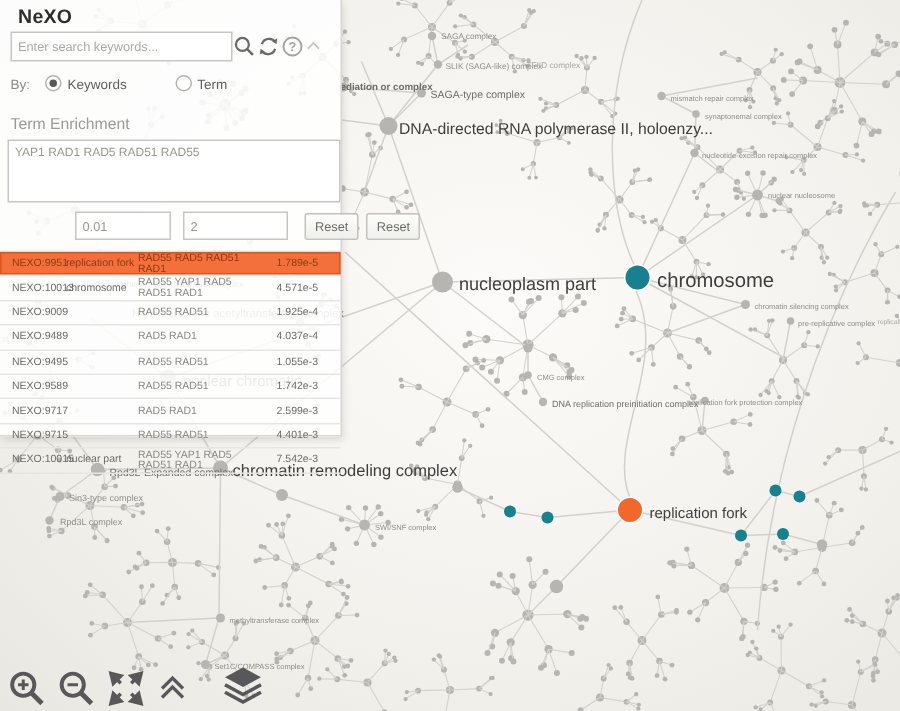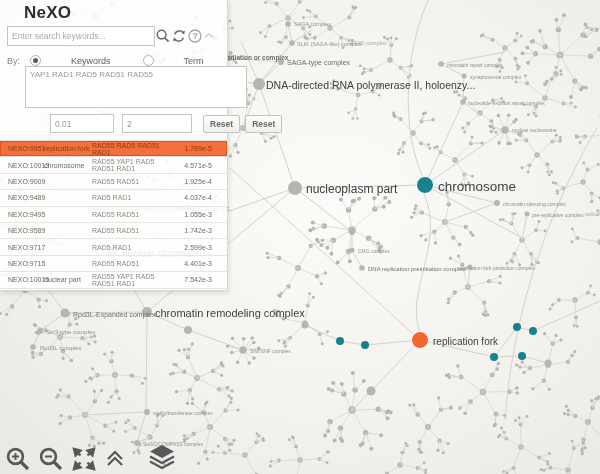--- a/index.html
+++ b/index.html
@@ -5,40 +5,40 @@
   html,body{margin:0;padding:0;background:#e9e7e2;}
   #stage{position:relative;width:600px;height:474px;overflow:hidden;
     font-family:"Liberation Sans",sans-serif;
     background:radial-gradient(ellipse at 55% 42%, #fcfbf9 0%, #f3f1ec 60%, #e9e7e1 100%);}
   svg{display:block}
   #net{position:absolute;left:0;top:0;}
   
   #panel{position:absolute;left:0;top:0;width:228px;height:291px;
     background:rgba(255,255,255,0.86);border:1px solid #d8d6d2;border-left:none;border-top:none;
     box-shadow:1px 2px 5px rgba(0,0,0,0.12);box-sizing:border-box;}
-  #app-title{font-size:17px;font-weight:bold;color:#2e2e2e;padding:3px 0 2px 24px;letter-spacing:.2px;}
+  #app-title{font-size:13px;font-weight:bold;color:#2e2e2e;padding:3px 0 2px 12px;letter-spacing:.2px;}
   .search-row{display:flex;align-items:center;padding:1px 4px 0 7px;gap:0;}
   #search-input{width:138px;height:16px;border:1px solid #c7c6c2;background:#fff;font-size:8.5px;
     color:#777;padding:1px 4px;outline:none;font-family:"Liberation Sans",sans-serif;}
   #search-input::placeholder{color:#aaa9a5;}
   .icon-btn{width:16px;height:16px;flex:0 0 auto;cursor:pointer;}
   .by-row{display:flex;align-items:center;padding:9px 16px 0 7px;font-size:9px;color:#8a8986;}
   .radio{display:inline-block;width:9px;height:9px;border:1px solid #b3b2ae;border-radius:50%;
     background:#fff;margin:0 4px 0 10px;position:relative;vertical-align:-1px;}
   .radio.sel::after{content:"";position:absolute;left:2px;top:2px;width:5px;height:5px;border-radius:50%;background:#5a5a58;}
-  .radio-label{color:#5f5e5b;margin-left:26px;}
+  .radio-label{color:#5f5e5b;}
   .enrich-head{font-size:10.5px;color:#9b9a96;padding:16px 0 4px 7px;}
-  #query-box{display:block;width:212px;height:34px;margin-left:25px;border:1px solid #c7c6c2;background:#fff;
+  #query-box{display:block;width:212px;height:34px;margin-left:5px;border:1px solid #c7c6c2;background:#fff;
     font-size:8px;color:#98978f;padding:3px 4px;resize:none;outline:none;font-family:"Liberation Sans",sans-serif;}
   .param-row{display:flex;align-items:center;margin:6px 0 0 7px;gap:5px;}
   .param-input{height:15px;border:1px solid #c7c6c2;background:#fff;font-size:8.5px;color:#98978f;
     padding:1px 4px;outline:none;font-family:"Liberation Sans",sans-serif;}
   #pvalue-input{width:54px;margin-left:43px;} #overlap-input{width:60px;margin-left:3px;}
   .btn{height:18px;border:1px solid #c3c2be;border-radius:2px;background:linear-gradient(#fdfdfc,#efefec);
-    font-size:8.5px;color:#6b6a67;padding:0 6px;cursor:pointer;font-family:"Liberation Sans",sans-serif;font-weight:bold;}
+    font-size:8.5px;color:#6b6a67;padding:0 6px;cursor:pointer;font-family:"Liberation Sans",sans-serif;}
   #reset-btn{margin-left:6px;}
   
   #results{margin-top:7px;border-top:1px solid #e2e1dd;}
   .rrow{display:grid;grid-template-columns:44px 48px 72px 1fr;align-items:center;height:15.4px;
     border-bottom:1px solid #e6e5e1;font-size:7px;color:#6b6b67;cursor:pointer;}
   .rrow .c1{padding-left:8px;}
   .rrow .c3{color:#8a8984;}
   .rrow .c4{text-align:right;padding-right:15px;}
   .rrow.hl{background:#f3703c;box-shadow:inset 0 0 0 1px #e0531a;color:#8f3a10;}
   .rrow.hl .c3{color:#8f3a10;}
@@ -1921,20 +1921,21 @@
     </div>
 
     <div class="by-row">
       <span>By:</span>
       <span class="radio sel"></span>
       <span class="radio-label">Keywords</span>
       <span class="radio" style="margin-left:32px"></span>
       <span class="radio-label">Term</span>
     </div>
 
+    <div class="enrich-head">Term Enrichment</div>
 
     <textarea id="query-box" spellcheck="false" style="">YAP1 RAD1 RAD5 RAD51 RAD55</textarea>
 
     <div class="param-row">
       <input class="param-input" id="pvalue-input" type="text" value="0.01" style="">
       <input class="param-input" id="overlap-input" type="text" value="2" style="">
       <button class="btn" id="reset-btn">Reset</button>
       <button class="btn" id="submit-btn">Reset</button>
     </div>
 

